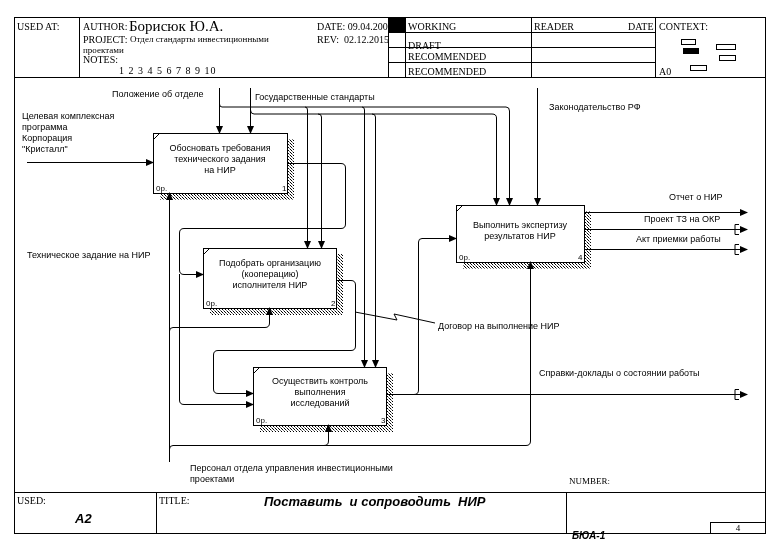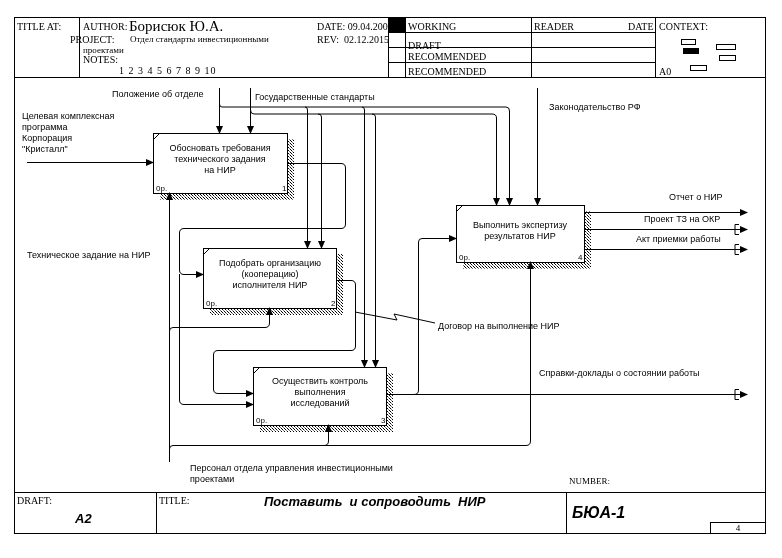--- a/index.html
+++ b/index.html
@@ -23,25 +23,25 @@
 <div class="abs" style="left:405px;top:17px;width:1px;height:61px;background:#000;"></div>
 <div class="abs" style="left:531px;top:17px;width:1px;height:61px;background:#000;"></div>
 <div class="abs" style="left:655px;top:17px;width:1px;height:61px;background:#000;"></div>
 
 <div class="abs" style="left:388px;top:32px;width:267px;height:1px;background:#000;"></div>
 <div class="abs" style="left:388px;top:47px;width:267px;height:1px;background:#000;"></div>
 <div class="abs" style="left:388px;top:62px;width:267px;height:1px;background:#000;"></div>
 
 <div class="abs" style="left:389px;top:18px;width:16px;height:14px;background:#000;"></div>
 
-<div class="abs hdr serif" style="left:17px;top:21px;">TITLE AT:</div>
+<div class="abs hdr serif" style="left:17px;top:21px;">USED AT:</div>
 
 <div class="abs hdr serif" style="left:83px;top:21px;">AUTHOR:</div>
 <div class="abs hdr serif" style="left:129px;top:21px;font-size:15px;">Борисюк Ю.А.</div>
-<div class="abs hdr serif" style="left:70px;top:34px;text-align:center;">PROJECT:</div>
+<div class="abs hdr serif" style="left:83px;top:34px;text-align:center;">PROJECT:</div>
 <div class="abs hdr serif" style="left:130px;top:34px;font-size:9px;">Отдел стандарты инвестиционными</div>
 <div class="abs hdr serif" style="left:83px;top:45px;font-size:9px;">проектами</div>
 <div class="abs hdr serif" style="left:83px;top:54px;">NOTES:</div>
 <div class="abs hdr serif" style="left:119px;top:65px;letter-spacing:1px;">1 2 3 4 5 6 7 8 9 10</div>
 
 <div class="abs hdr serif" style="left:317px;top:21px;width:71px;overflow:hidden;"><span>DATE:</span> <span>09.04.2005</span></div>
 <div class="abs hdr serif" style="left:317px;top:34px;width:71px;overflow:hidden;"><span>REV:</span>&nbsp;&nbsp;<span>02.12.2015</span></div>
 
 <div class="abs hdr serif" style="left:408px;top:21px;">WORKING</div>
 <div class="abs hdr serif" style="left:408px;top:40px;">DRAFT</div>
@@ -185,19 +185,19 @@
     <text x="190" y="471">Персонал отдела управления инвестиционными</text>
     <text x="190" y="482">проектами</text>
   </g>
 </svg>
 
 <div class="abs" style="left:14px;top:492px;width:752px;height:42px;border:1px solid #000;box-sizing:border-box;"></div>
 <div class="abs" style="left:156px;top:492px;width:1px;height:42px;background:#000;"></div>
 <div class="abs" style="left:566px;top:492px;width:1px;height:42px;background:#000;"></div>
 <div class="abs" style="left:710px;top:522px;width:56px;height:12px;border:1px solid #000;box-sizing:border-box;"></div>
 
-<div class="abs hdr serif" style="left:17px;top:495px;">DRAFT:</div>
+<div class="abs hdr serif" style="left:17px;top:495px;">USED:</div>
 <div class="abs sans" style="left:75px;top:511px;font-size:13px;font-weight:bold;font-style:italic;">A2</div>
 <div class="abs hdr serif" style="left:159px;top:495px;">TITLE:</div>
 <div class="abs sans" style="left:264px;top:494px;font-size:13px;font-weight:bold;font-style:italic;white-space:pre;">Поставить  и сопроводить  НИР</div>
 <div class="abs hdr serif" style="left:569px;top:476px;font-size:9px;">NUMBER:</div>
-<div class="abs sans" style="left:572px;top:504px;font-size:16px;font-weight:bold;font-style:italic;">БЮА-1</div>
+<div class="abs sans" style="left:572px;top:530px;font-size:10px;font-weight:bold;font-style:italic;">БЮА-1</div>
 <div class="abs hdr serif" style="left:710px;top:523px;width:56px;text-align:center;font-size:9px;">4</div>
 
 </body></html>

